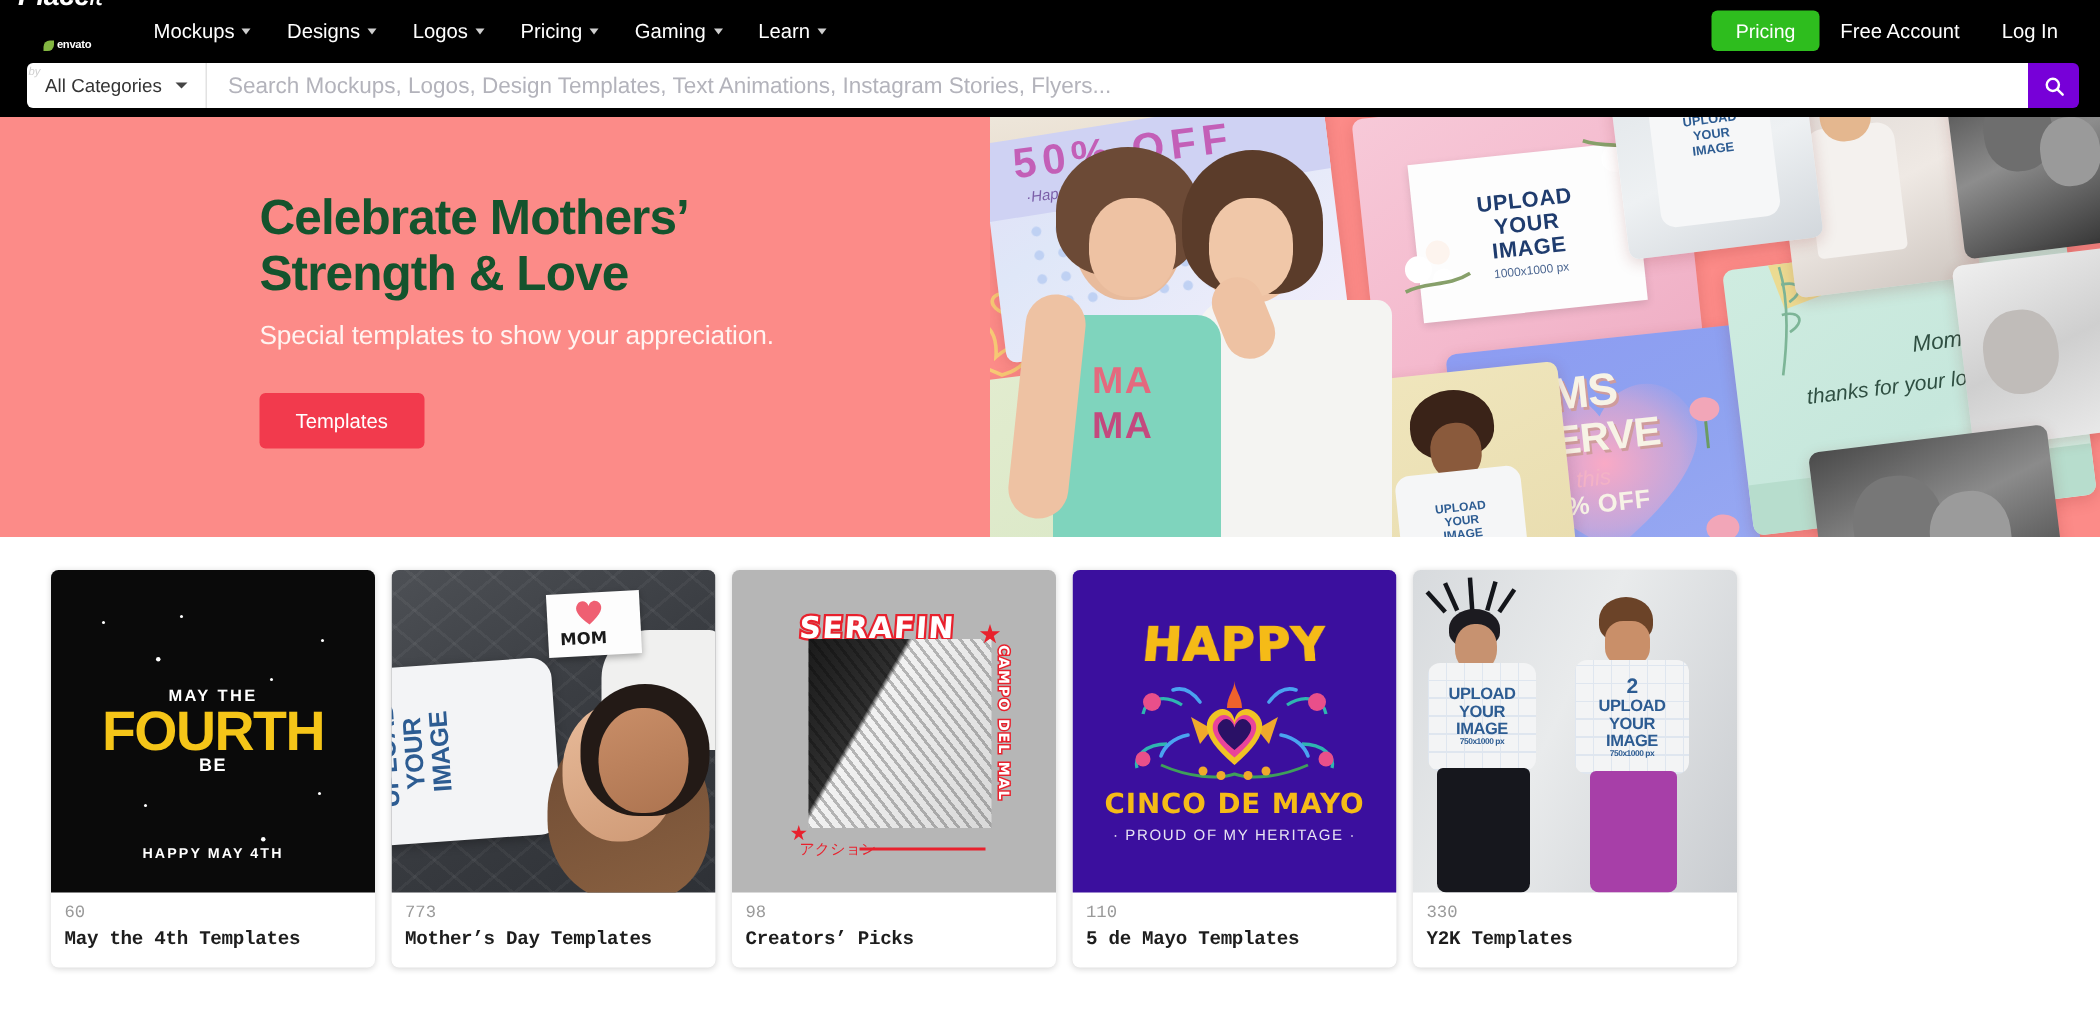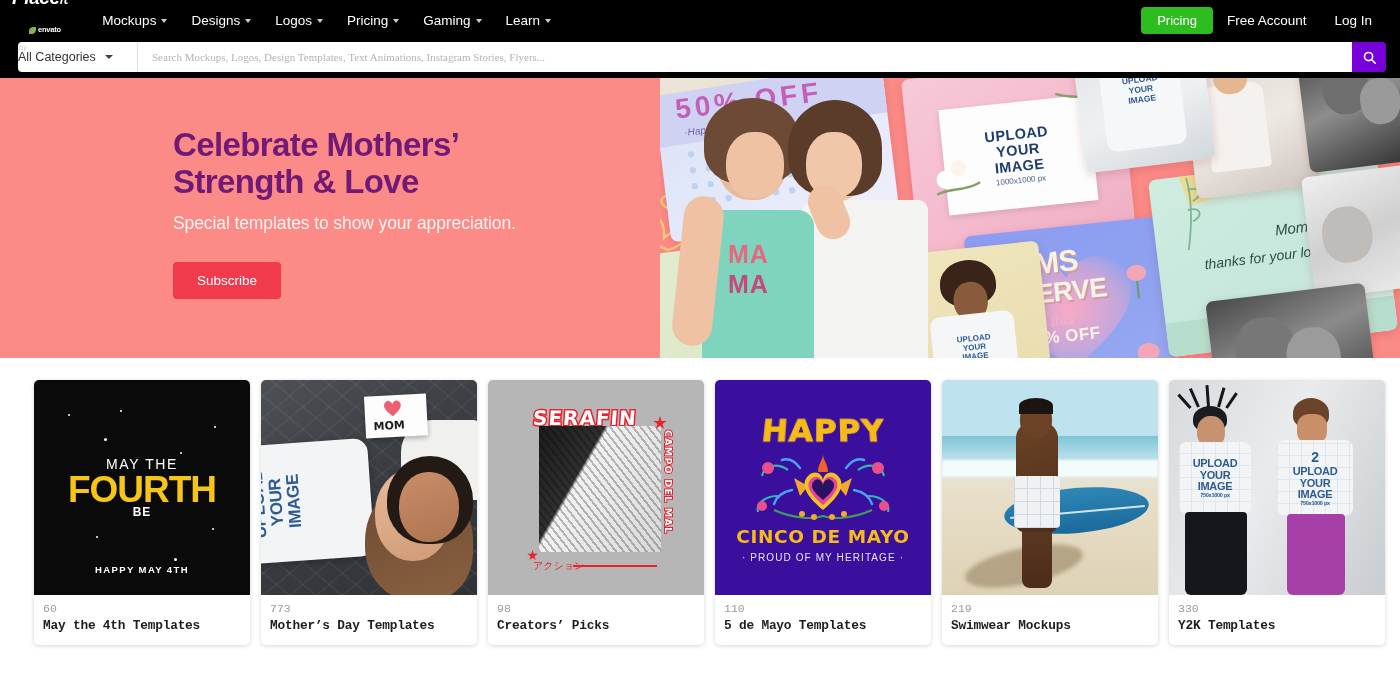--- a/index.html
+++ b/index.html
@@ -46,44 +46,44 @@
   
   .searchrow {
     height: 38px; background: #000000; width: 100%;
     display: flex; align-items: center; padding: 0 14px 4px 18px;
   }
   .searchbox {
     flex: 1; height: 30px; background: #ffffff; border-radius: 4px 0 0 4px;
     display: flex; align-items: center; overflow: hidden;
   }
   .cat-select {
-    width: 120px; height: 100%; display: flex; align-items: center; 
+    width: 120px; height: 100%; display: flex; align-items: center; justify-content: center;
     gap: 9px; font-size: 12.5px; color: #333; cursor: pointer;
     border-right: 1px solid #e2e2e2; flex: 0 0 120px;
   }
   .cat-caret { width: 0; height: 0; border-left: 4px solid transparent; border-right: 4px solid transparent; border-top: 4.5px solid #444; }
   .search-input {
     flex: 1; border: none; outline: none; height: 100%;
-    font-size: 11px; color: #6d28d9; padding-left: 14px;
-    font-family: Liberation Serif, serif; background: transparent;
+    font-size: 15px; color: #6d28d9; padding-left: 14px;
+    font-family: Liberation Sans, sans-serif; background: transparent;
   }
   .search-input::placeholder { color: #b3b3bb; }
   .search-btn {
     width: 34px; height: 30px; background: #7700d8; border: none; border-radius: 0 4px 4px 0;
     display: flex; align-items: center; justify-content: center; cursor: pointer;
   }
 
   
   .hero {
     position: relative; width: 100%; height: 280px;
     background: #fc8b88; overflow: hidden;
   }
   .hero-copy { position: absolute; left: 173px; top: 48px; z-index: 5; }
   .hero-title {
-    color: #701a75; font-size: 33px; font-weight: bold;
+    color: #14532d; font-size: 33px; font-weight: bold;
     line-height: 1.13; letter-spacing: -0.6px; white-space: pre-line;
   }
   .hero-sub { color: #fff3f0; font-size: 17.5px; margin-top: 12px; letter-spacing: -0.1px; }
   .hero-btns { display: flex; gap: 17px; margin-top: 28px; }
   .btn-discover {
     background: #fdeacd; color: #f24a5c; font-size: 13.5px;
     padding: 11px 22px; border-radius: 4px; border: none; cursor: pointer; font-family: inherit;
   }
   .btn-subscribe {
     background: #f23a4d; color: #ffffff; font-size: 13.5px;
@@ -106,21 +106,21 @@
     box-shadow: 0 1px 4px rgba(0,0,0,.17);
     overflow: hidden; cursor: pointer; flex: 0 0 216px;
   }
   .card-img { width: 100%; height: 215px; position: relative; overflow: hidden; }
   .card-meta { padding: 7px 9px 12px 9px; font-family: Liberation Mono, monospace; }
   .card-count { font-size: 11.5px; color: #9a9a9a; margin-bottom: 3px; }
   .card-title { font-size: 12.8px; font-weight: bold; color: #1d1d1d; letter-spacing: -0.2px; }
 
   
   .c1 { background: #0a0a0a; display: flex; flex-direction: column; align-items: center; justify-content: center; }
-  .c1 .l1 { color:#fff; font-size:14px; font-weight:normal; letter-spacing:1.6px; }
+  .c1 .l1 { color:#fff; font-size:11px; font-weight:bold; letter-spacing:1.6px; }
   .c1 .l2 { color:#f5c518; font-size:37px; font-weight:bold; letter-spacing:-1px; line-height:.95; }
   .c1 .l3 { color:#fff; font-size:12px; font-weight:bold; letter-spacing:1px; margin-top:-2px;}
   .c1 .l4 { color:#fff; font-size:29px; font-weight:bold; letter-spacing:-.6px; line-height:1; }
   .c1 .l5 { color:#fff; font-size:9.5px; font-weight:bold; letter-spacing:1.4px; position:absolute; bottom:20px; }
   .star { position: absolute; background: #fff; border-radius: 50%; }
 
   
   .c2 { background: linear-gradient(150deg,#4d5055 0%,#3a3d42 45%,#2e3136 100%); }
   .c2 .blanket { position:absolute; inset:0; background:
       repeating-linear-gradient(40deg, rgba(255,255,255,.045) 0 2px, transparent 2px 17px),
@@ -251,21 +251,21 @@
   </button>
 </div>
 
 <div class="hero">
 
   <div class="hero-copy">
     <div class="hero-title">Celebrate Mothers’
 Strength &amp; Love</div>
     <div class="hero-sub">Special templates to show your appreciation.</div>
     <div class="hero-btns">
-      <button class="btn-subscribe">Subscribe</button>
+      <button class="btn-subscribe">Templates</button>
     </div>
   </div>
 
   <div class="hero-art">
 
     <svg class="abs" style="left:-40px; top:20px; width:180px; height:250px;">
       <g stroke="#f8cb76" fill="none" stroke-width="2.4" stroke-linecap="round">
         <path d="M52 60 C52 30, 78 28, 76 58 C96 40, 108 62, 80 70 L52 60 Z"></path>
         <path d="M64 68 L58 140"></path>
         <path d="M58 100 C40 92, 34 108, 54 112"></path>
@@ -549,38 +549,20 @@
         </div>
         <div class="cinco">CINCO DE MAYO</div>
         <div class="proud">· PROUD OF MY HERITAGE ·</div>
       </div>
       <div class="card-meta">
         <div class="card-count">110</div>
         <div class="card-title">5 de Mayo Templates</div>
       </div>
     </div>
 
-    <div class="card">
-      <div class="card-img c5">
-        <div class="sea"></div>
-          <div class="foam"></div>
-        <div class="shadow"></div>
-        <div class="board"></div>
-          <div class="boardline"></div>
-        <div class="legs"></div>
-        <div class="body"></div>
-        <div class="trunks"></div>
-        <div class="head"></div>
-          <div class="hair"></div>
-      </div>
-      <div class="card-meta">
-        <div class="card-count">219</div>
-        <div class="card-title">Swimwear Mockups</div>
-      </div>
-    </div>
 
     <div class="card">
       <div class="card-img c6">
 
         <div class="p" style="left:18px;top:10px;width:44px;height:26px;">
           <span class="spike" style="left:2px;top:0;height:18px;transform:rotate(-42deg);"></span>
           <span class="spike" style="left:10px;top:-3px;height:20px;transform:rotate(-24deg);"></span>
           <span class="spike" style="left:20px;top:-5px;height:22px;transform:rotate(-4deg);"></span>
           <span class="spike" style="left:30px;top:-3px;height:20px;transform:rotate(16deg);"></span>
           <span class="spike" style="left:38px;top:0;height:18px;transform:rotate(34deg);"></span>

